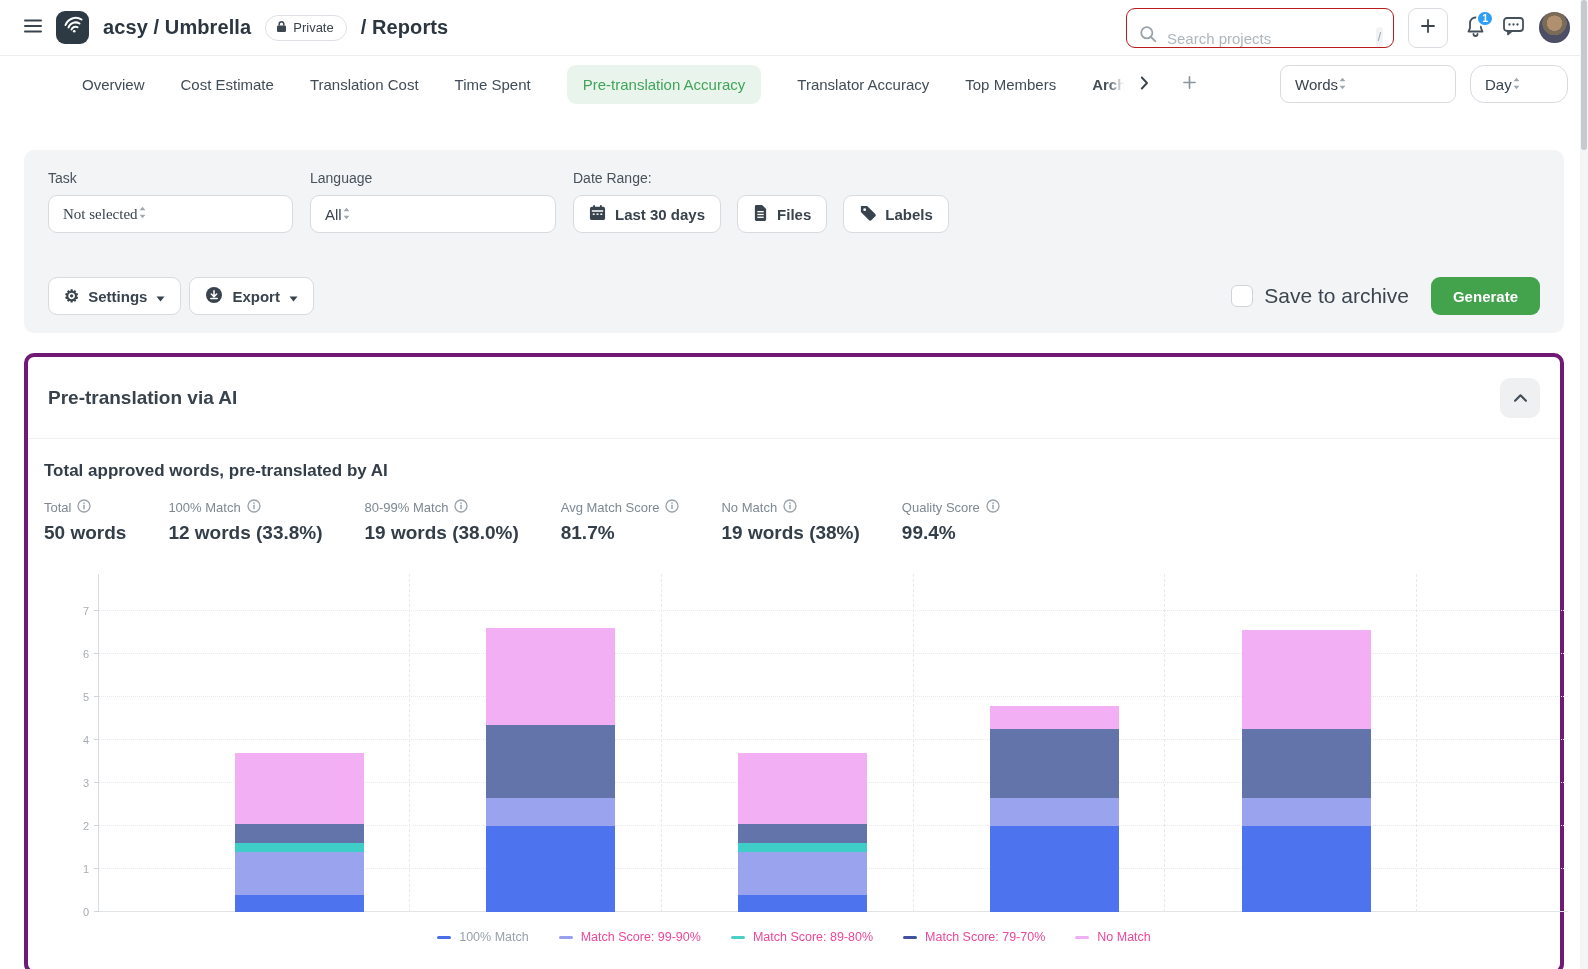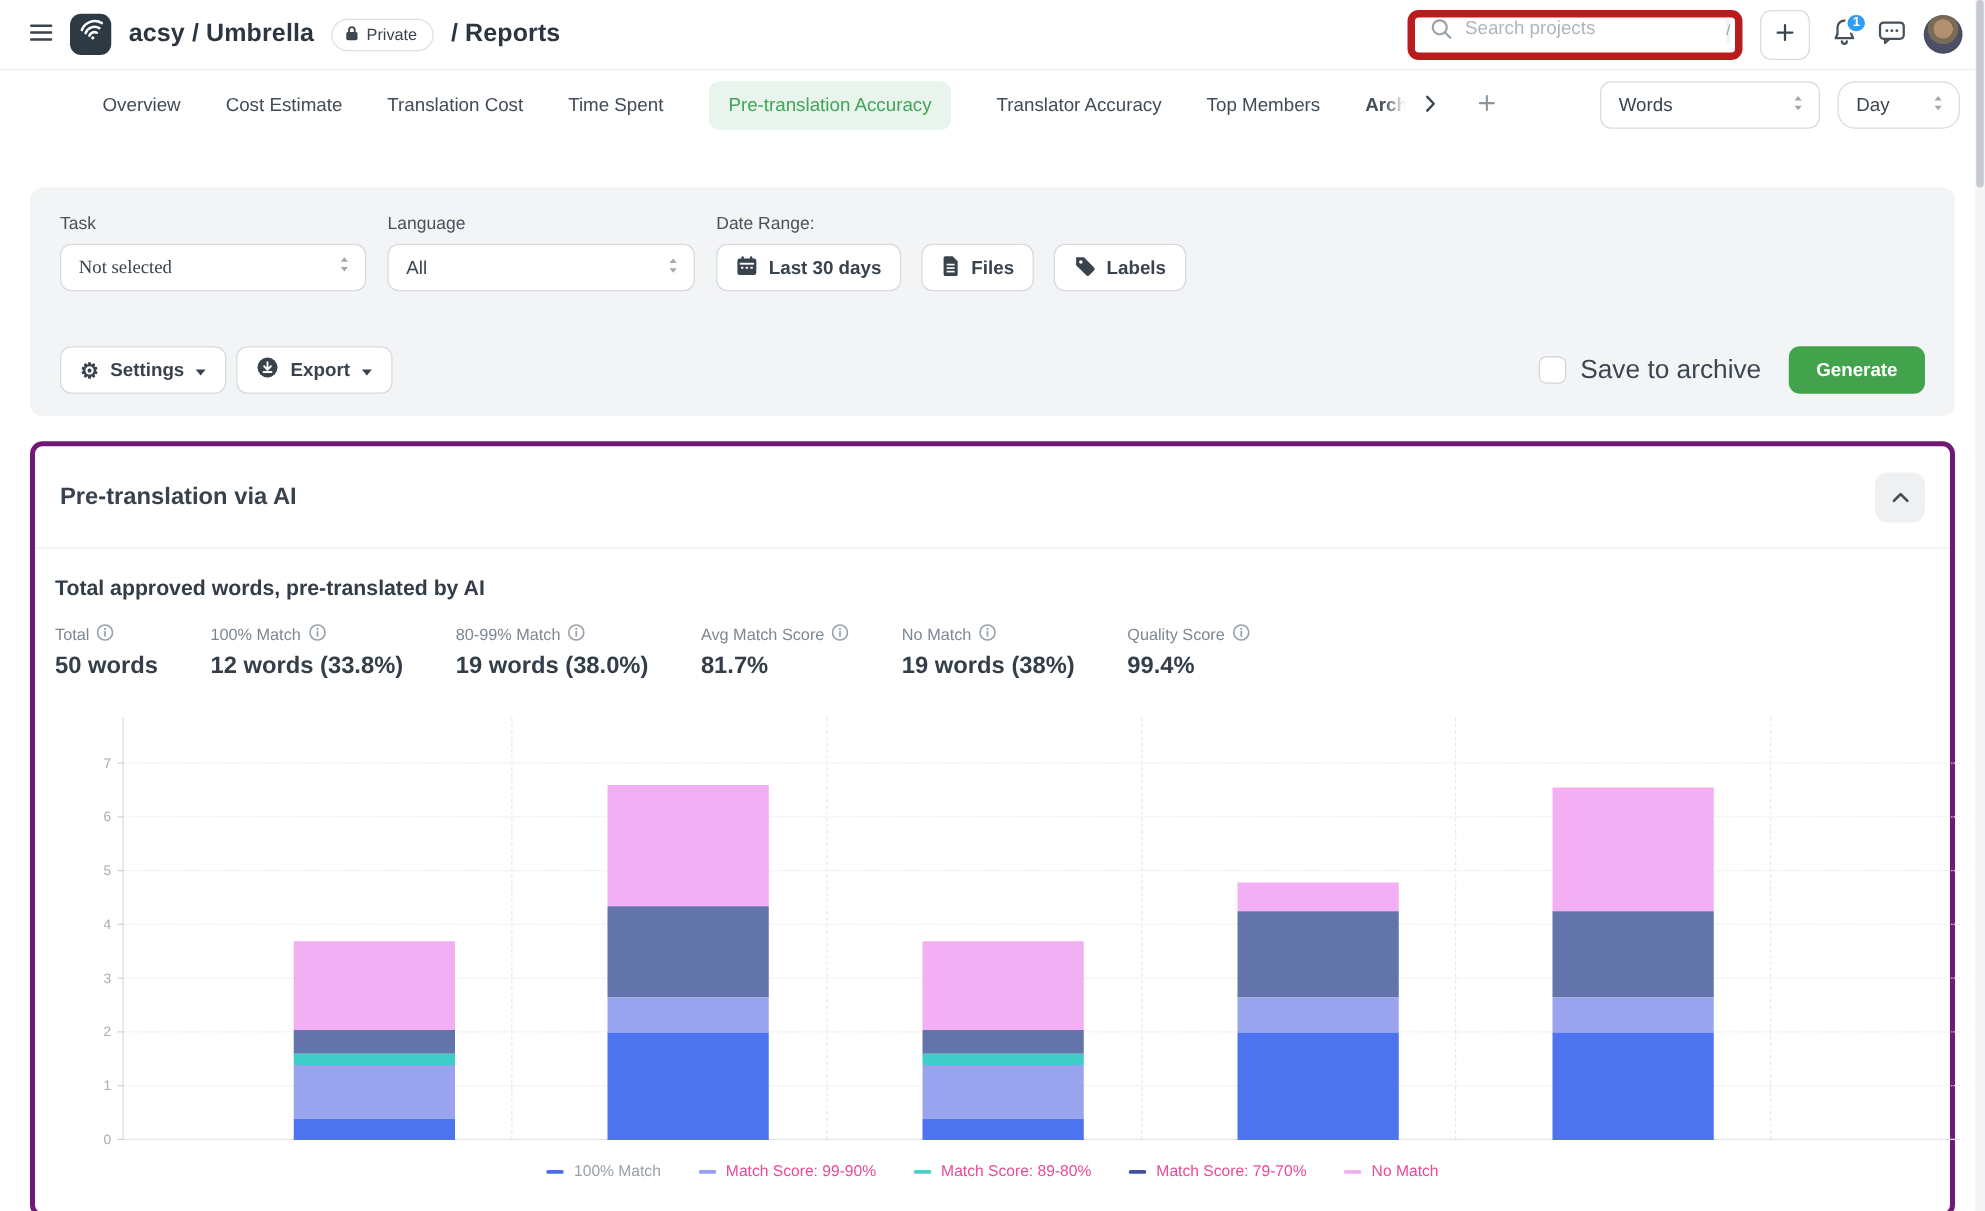--- a/index.html
+++ b/index.html
@@ -10,22 +10,22 @@
   
   header { height:56px; display:flex; align-items:center; justify-content:space-between;
     padding:0 18px 0 24px; border-bottom:1px solid #eceef0; background:#fff; }
   .h-left { display:flex; align-items:center; gap:14px; }
   .icon-btn { background:none; border:none; cursor:pointer; display:flex; align-items:center; justify-content:center; }
   .logo { width:33px; height:33px; border-radius:9px; background:#2d3a44; display:flex; align-items:center; justify-content:center; }
   .crumb { font-size:20px; font-weight:700; color:#2b3641; letter-spacing:.1px; }
   .pill { display:flex; align-items:center; gap:6px; border:1px solid #dde1e5; border-radius:14px;
     padding:4px 12px 4px 10px; font-size:13px; color:#39434d; background:#fff; }
   .h-right { display:flex; align-items:center; gap:14px; }
-  .search { display:flex; align-items:flex-start; gap:10px; width:268px; height:40px;
-    border:6px solid #b91c1c; border-radius:9px; padding:0 10px 0 12px; background:#fff; }
+  .search { display:flex; align-items:flex-end; gap:10px; width:268px; height:40px;
+    border:1px solid #b91c1c; border-radius:9px; padding:0 10px 0 12px; background:#fff; }
   .search input { flex:1; border:none; outline:none; font-size:15px; color:#39434d;
     font-family:"Liberation Sans", sans-serif; background:transparent; }
   .search input::placeholder { color:#aeb6bd; }
   .kbd { width:20px; height:20px; border-radius:4px; background:#f1f3f4; color:#9aa2ab;
     font-size:12px; display:flex; align-items:center; justify-content:center; }
   .sq-btn { width:40px; height:40px; border:1px solid #d9dde1; border-radius:9px; background:#fff;
     display:flex; align-items:center; justify-content:center; cursor:pointer; }
   .bell-wrap { position:relative; width:26px; height:26px; display:flex; align-items:center; justify-content:center; cursor:pointer; }
   .badge { position:absolute; top:-5px; right:-6px; min-width:17px; height:17px; border-radius:9px;
     background:#2f9ff5; color:#fff; font-size:10.5px; font-weight:700; display:flex; align-items:center;
@@ -37,21 +37,21 @@
   
   .tabrow { height:56px; display:flex; align-items:center; padding:0 20px 0 40px; gap:8px;margin-left:42px; }
   .tabs { display:flex; align-items:center; gap:36px; }
   .tab { font-size:15px; color:#414c56; cursor:pointer; white-space:nowrap; }
   .tab.active { color:#41a45a; background:#e9f5ec; border-radius:9px; padding:11px 16px; }
   .tab.truncated { background:linear-gradient(90deg,#414c56 45%, rgba(65,76,86,0) 95%);
     -webkit-background-clip:text; background-clip:text; color:transparent;font-weight:bold; }
   .tab-nav { margin-left:6px; }
   .tabrow-right { margin-left:auto; display:flex; align-items:center; gap:14px; }
   .select { height:38px; border:1px solid #d7dbdf; border-radius:9px; background:#fff;
-    display:flex; align-items:center; justify-content:space-between; padding:0 12px 0 14px;
+    display:flex; align-items:center; padding:0 12px 0 14px;
     font-size:15px; color:#39434d; cursor:pointer; }
   .sel-words { width:176px; } .sel-day { width:98px;border-radius:14px; }
 
   
   .filter-card { margin:38px 24px 0 24px; background:#f3f4f6; border-radius:10px; padding:20px 24px 18px 24px; }
   .frow1 { display:flex; align-items:flex-start; gap:17px; }
   .fgroup label { display:block; font-size:14px; color:#47525c; margin-bottom:9px; }
   .ctl-row { display:flex; gap:16px; }
   .sel-task { width:245px;font-family:Liberation Serif, serif; } .sel-lang { width:246px; }
   .f-btn { height:38px; border:1px solid #d7dbdf; border-radius:9px; background:#fff; cursor:pointer;

